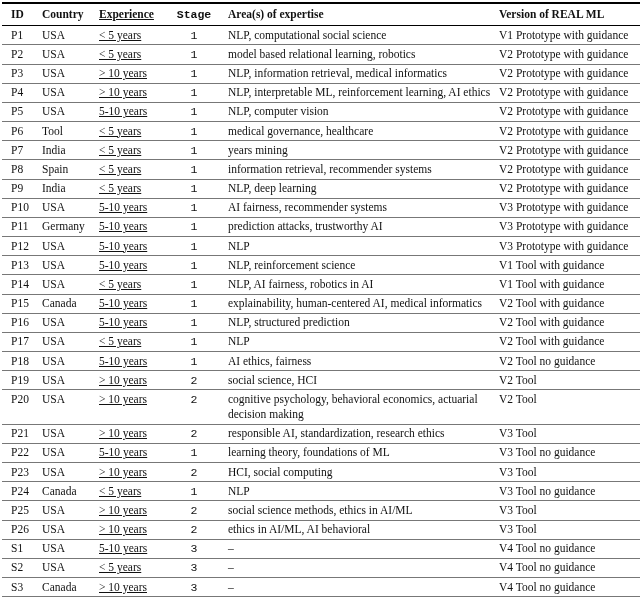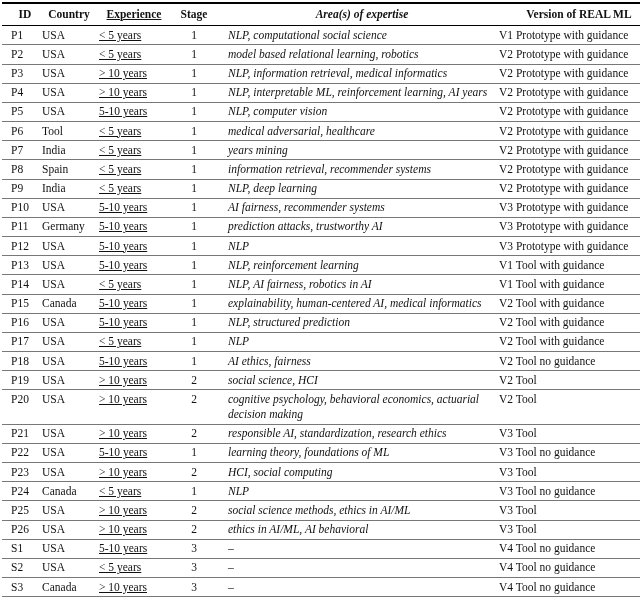--- a/index.html
+++ b/index.html
@@ -23,40 +23,40 @@
     width: 636px;
     border-collapse: collapse;
     table-layout: fixed;
     font-size: 11.5px;
     line-height: 1.32;
     border-top: 2px solid #000;
     border-bottom: 2px solid #000;
   }
   th {
     font-weight: bold;
-    text-align: center;
+    text-align: left;
     border-bottom: 1.4px solid #000;
     padding: 3px 3px 3px 0;
     vertical-align: bottom;
     white-space: nowrap;
   }
   td {
     padding: 1.5px 3px 1.5px 0;
     vertical-align: top;
     border-bottom: 0.8px solid #777;
   }
   tbody tr:last-child td {
     border-bottom: none;
   }
   .col-id        { width: 28px;  padding-left: 9px; }
   .col-country   { width: 54px; }
   .col-experience{ width: 70px; text-decoration: underline; }
-  .col-stage     { width: 44px;  text-align: center; padding-right: 12px; }
+  .col-stage     { width: 44px;  text-align: center; padding-right: 12px; font-family: Liberation Mono, monospace; }
   th.col-stage   { text-align: center; }
-  .col-expertise { width: 268px; font-style: italic; }
+  .col-expertise { width: 268px; }
   .col-version   { width: 160px; }
 </style>
 </head>
 <body>
 
 <div class="table-wrap">
   <table class="participants">
     <thead>
       <tr id="header-row">
           <th class="col-id">ID</th>
@@ -90,37 +90,37 @@
           <td class="col-experience">&gt; 10 years</td>
           <td class="col-stage">1</td>
           <td class="col-expertise">NLP, information retrieval, medical informatics</td>
           <td class="col-version">V2 Prototype with guidance</td>
         </tr>
         <tr>
           <td class="col-id">P4</td>
           <td class="col-country">USA</td>
           <td class="col-experience">&gt; 10 years</td>
           <td class="col-stage">1</td>
-          <td class="col-expertise">NLP, interpretable ML, reinforcement learning, AI years</td>
+          <td class="col-expertise">NLP, interpretable ML, reinforcement learning, AI ethics</td>
           <td class="col-version">V2 Prototype with guidance</td>
         </tr>
         <tr>
           <td class="col-id">P5</td>
           <td class="col-country">USA</td>
           <td class="col-experience">5-10 years</td>
           <td class="col-stage">1</td>
           <td class="col-expertise">NLP, computer vision</td>
           <td class="col-version">V2 Prototype with guidance</td>
         </tr>
         <tr>
           <td class="col-id">P6</td>
           <td class="col-country">Tool</td>
           <td class="col-experience">&lt; 5 years</td>
           <td class="col-stage">1</td>
-          <td class="col-expertise">medical adversarial, healthcare</td>
+          <td class="col-expertise">medical governance, healthcare</td>
           <td class="col-version">V2 Prototype with guidance</td>
         </tr>
         <tr>
           <td class="col-id">P7</td>
           <td class="col-country">India</td>
           <td class="col-experience">&lt; 5 years</td>
           <td class="col-stage">1</td>
           <td class="col-expertise">years mining</td>
           <td class="col-version">V2 Prototype with guidance</td>
         </tr>
@@ -162,21 +162,21 @@
           <td class="col-experience">5-10 years</td>
           <td class="col-stage">1</td>
           <td class="col-expertise">NLP</td>
           <td class="col-version">V3 Prototype with guidance</td>
         </tr>
         <tr>
           <td class="col-id">P13</td>
           <td class="col-country">USA</td>
           <td class="col-experience">5-10 years</td>
           <td class="col-stage">1</td>
-          <td class="col-expertise">NLP, reinforcement learning</td>
+          <td class="col-expertise">NLP, reinforcement science</td>
           <td class="col-version">V1 Tool with guidance</td>
         </tr>
         <tr>
           <td class="col-id">P14</td>
           <td class="col-country">USA</td>
           <td class="col-experience">&lt; 5 years</td>
           <td class="col-stage">1</td>
           <td class="col-expertise">NLP, AI fairness, robotics in AI</td>
           <td class="col-version">V1 Tool with guidance</td>
         </tr>

